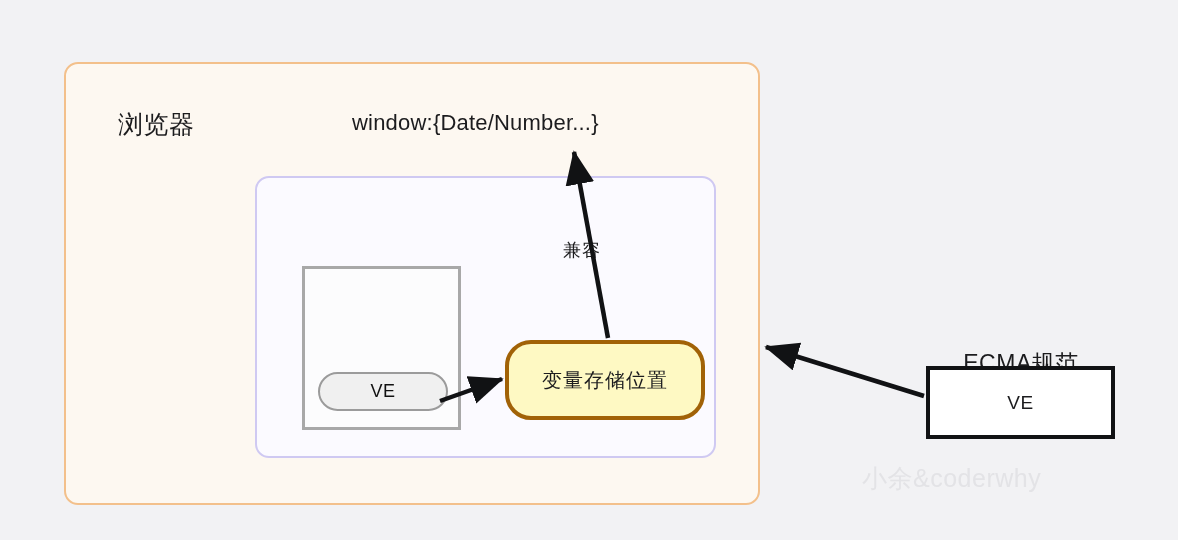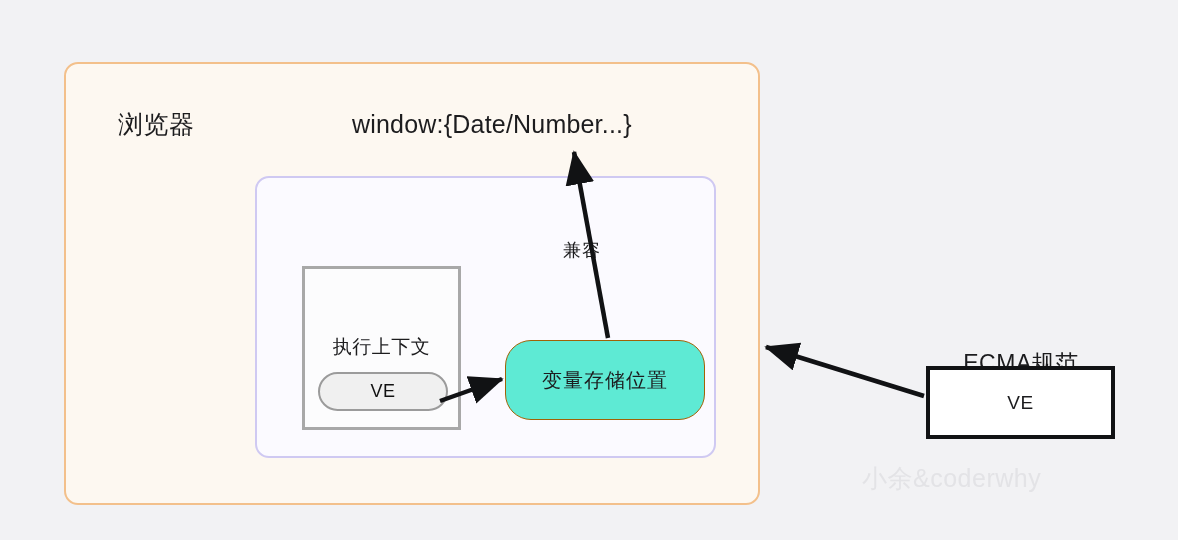--- a/index.html
+++ b/index.html
@@ -43,21 +43,21 @@
     font-size: 25px;
     color: #1c1c1e;
     letter-spacing: 0.5px;
     white-space: nowrap;
   }
 
   .window-label {
     position: absolute;
     left: 352px;
     top: 110px;
-    font-size: 25px;
+    font-size: 22px;
     color: #1c1c1e;
     white-space: nowrap;
     letter-spacing: 0.2px;
   }
 
   
   .v8-box {
     position: absolute;
     left: 255px;
     top: 176px;
@@ -121,22 +121,22 @@
     letter-spacing: 0.5px;
   }
 
   
   .varstore-box {
     position: absolute;
     left: 505px;
     top: 340px;
     width: 200px;
     height: 80px;
-    background: #5eead4;
-    border: 1px solid #a16207;
+    background: #fef9c3;
+    border: 4px solid #a16207;
     border-radius: 26px;
     box-sizing: border-box;
     display: flex;
     align-items: center;
     justify-content: center;
     font-size: 20px;
     color: #1c1c1e;
     letter-spacing: 1px;
   }
 
@@ -222,21 +222,20 @@
 
   <div class="browser-label">浏览器</div>
 
   <div class="window-label">window:{Date/Number...}</div>
 
   <div class="v8-box"></div>
 
 
   <div class="exec-box"></div>
 
-  <div class="exec-label">执行上下文</div>
 
   <div class="ve-pill">VE</div>
 
   <div class="varstore-box">变量存储位置</div>
 
   <div class="compat-label">兼容</div>
 
   <div class="ecma-label">ECMA规范</div>
 
   <div class="ecma-box">VE</div>

